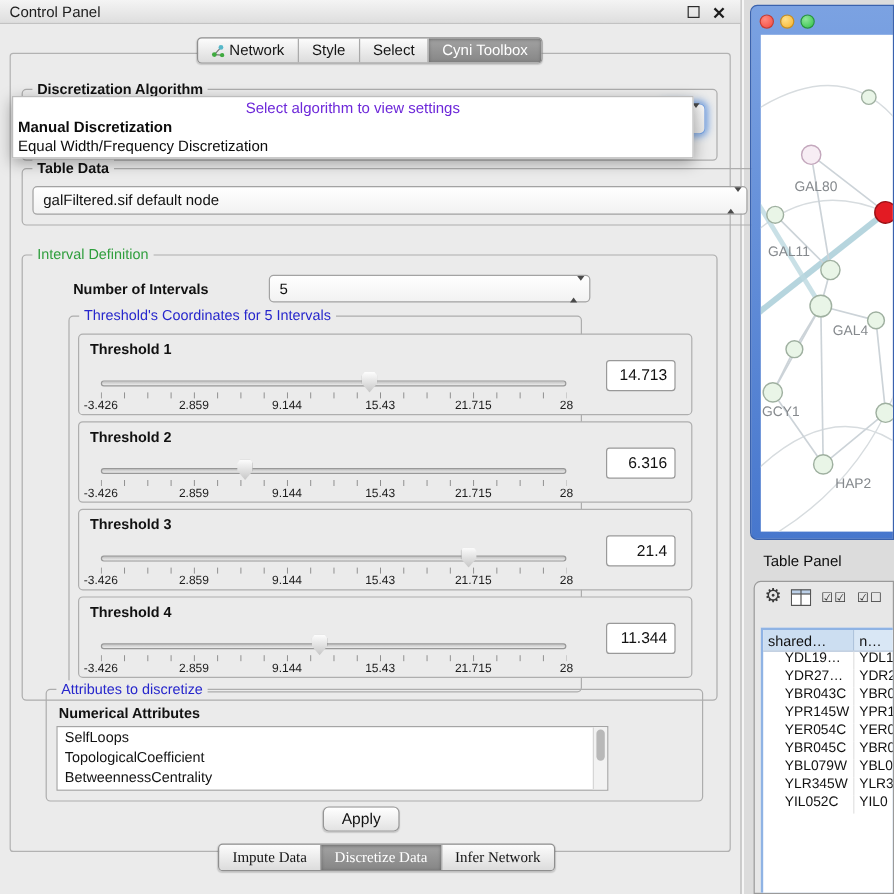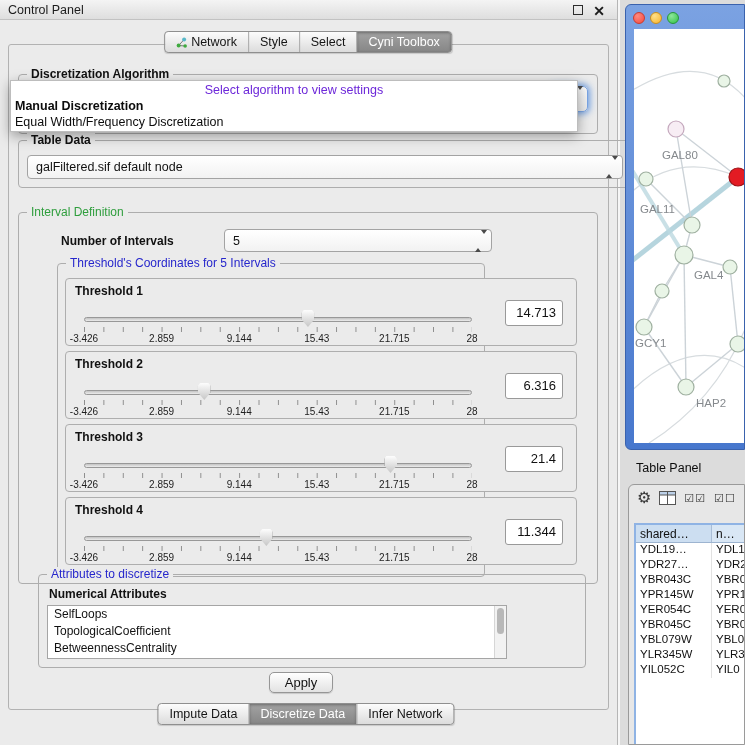--- a/index.html
+++ b/index.html
@@ -21,21 +21,21 @@
 
   
   .seg { display:inline-flex; border:1px solid #8f8f8f; border-radius:4px; overflow:hidden;
     background:linear-gradient(#fcfcfc,#dcdcdc); font-size:12.5px; box-shadow:0 1px 1px rgba(0,0,0,.15); }
   .seg > div { padding:3px 11px; border-left:1px solid #a8a8a8; white-space:nowrap;
     display:flex; align-items:center; gap:4px; color:#151515; }
   .seg > div:first-child { border-left:none; }
   .seg > div.sel { background:linear-gradient(#a3a3a3,#868686); color:#fff;
     box-shadow:inset 0 1px 3px rgba(0,0,0,.35); }
   .tabbar-top { position:absolute; left:308px; top:31px; transform:translateX(-50%); z-index:2; }
-  .tabbar-bottom { position:absolute; left:306px; top:703px; transform:translateX(-50%); z-index:2; }
+  .tabbar-bottom { position:absolute; left:322px; top:703px; transform:translateX(-50%); z-index:2;font-family:Liberation Serif, serif; }
 
   
   .group { position:absolute; border:1px solid #adadad; border-radius:4px; }
   .gtitle { position:absolute; top:-8px; left:8px; background:#ebebeb; padding:0 4px;
     font-size:12px; white-space:nowrap; }
   .gtitle.bold { font-weight:bold; color:#111; }
   .gtitle.green { color:#2f9e3d; }
   .gtitle.blue { color:#2626cc; }
 
   
@@ -117,21 +117,21 @@
   .tp-toolbar { position:absolute; left:8px; top:5px; display:flex; align-items:center; gap:8px; }
   .gear { font-size:16px; color:#3a3a3a; line-height:16px; }
   .checks { font-size:11px; color:#2e2e2e; letter-spacing:1px; white-space:nowrap; }
   .ttable { position:absolute; left:5px; top:38px; width:112px; height:223px;
     background:#fff; border:2px solid #8fb3e4; }
   .thead { display:flex; height:18px; font-size:12px; border-bottom:1px solid #9db4d0; }
   .thc { padding:2px 4px; overflow:hidden; white-space:nowrap; }
   .thc1 { width:76px; background:#ccdef1; border-right:1px solid #a9bdd6; }
   .thc2 { flex:1; background:#d9e7f5; }
   .trow { display:flex; height:15px; font-size:11.5px; }
-  .tc1 { width:76px; padding-left:4px; border-right:1px solid #e2e2e2; overflow:hidden; white-space:nowrap; }
+  .tc1 { width:76px; padding-left:18px; border-right:1px solid #e2e2e2; overflow:hidden; white-space:nowrap; }
   .tc2 { flex:1; padding-left:4px; overflow:hidden; white-space:nowrap; }
 </style>
 </head>
 <body>
 
 <div class="right-bg"></div>
 
 <div class="control-panel">
 
   <div class="titlebar">

